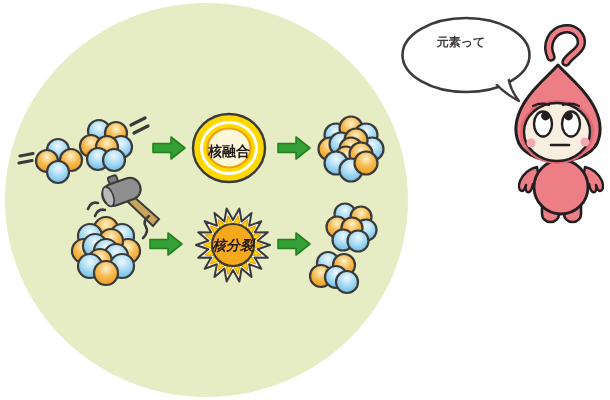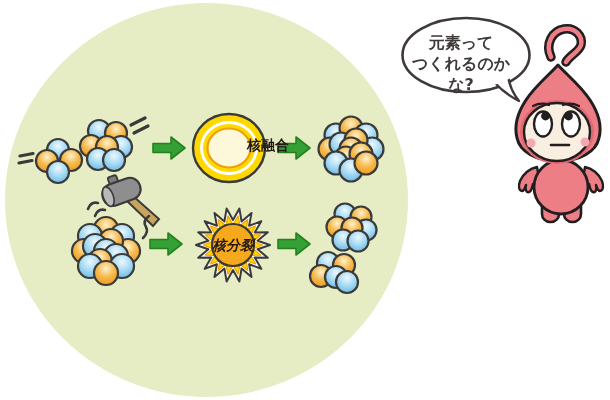--- a/index.html
+++ b/index.html
@@ -8,24 +8,24 @@
   .bg-circle{position:absolute;left:5px;top:3px;width:403px;height:394px;border-radius:50%;
              background:#e6edc5;}
   svg.art{position:absolute;left:0;top:0;width:610px;height:400px;}
   .bb{fill:url(#gb);stroke:#3a3a3a;stroke-width:2.2;}
   .ob{fill:url(#go);stroke:#3a3a3a;stroke-width:2.2;}
   .arrow{fill:#35a035;stroke:#23821f;stroke-width:1.6;stroke-linejoin:round;}
   .speed{stroke:#3a3a3a;stroke-width:3.2;stroke-linecap:round;fill:none;}
   .impact{stroke:#3a3a3a;stroke-width:2.6;stroke-linecap:round;fill:none;}
   .label{position:absolute;text-align:center;font-weight:700;color:#221815;
          font-size:14px;line-height:18px;}
-  .fusion-label{left:169px;top:136px;width:120px;text-align:right;}
+  .fusion-label{left:169px;top:142px;width:120px;}
   .fission-label{left:173px;top:236px;width:120px;font-style:italic;}
   .bubble-text{position:absolute;left:402px;top:32px;width:118px;text-align:center;
-               font-size:16px;line-height:21px;font-weight:600;color:#3f3a39;}
+               font-size:12px;line-height:21px;font-weight:600;color:#3f3a39;}
 </style>
 </head>
 <body>
 
 <div class="stage">
   <div class="bg-circle"></div>
 
   <svg class="art" viewBox="0 0 610 400">
     <defs>
       <radialGradient id="gb" cx="0.5" cy="0.32" r="0.78">
@@ -195,15 +195,14 @@
         <path d="M551,145 L569,145" stroke="#221e1f" stroke-width="2.6" stroke-linecap="round"></path>
       </g>
     </g>
   </svg>
 
   <div class="label fusion-label">核融合</div>
   <div class="label fission-label">核分裂</div>
 
   <div class="bubble-text">
     <div>元素って</div>
-    <div>つくれるのかな?</div>
   </div>
 </div>
 
 </body></html>

